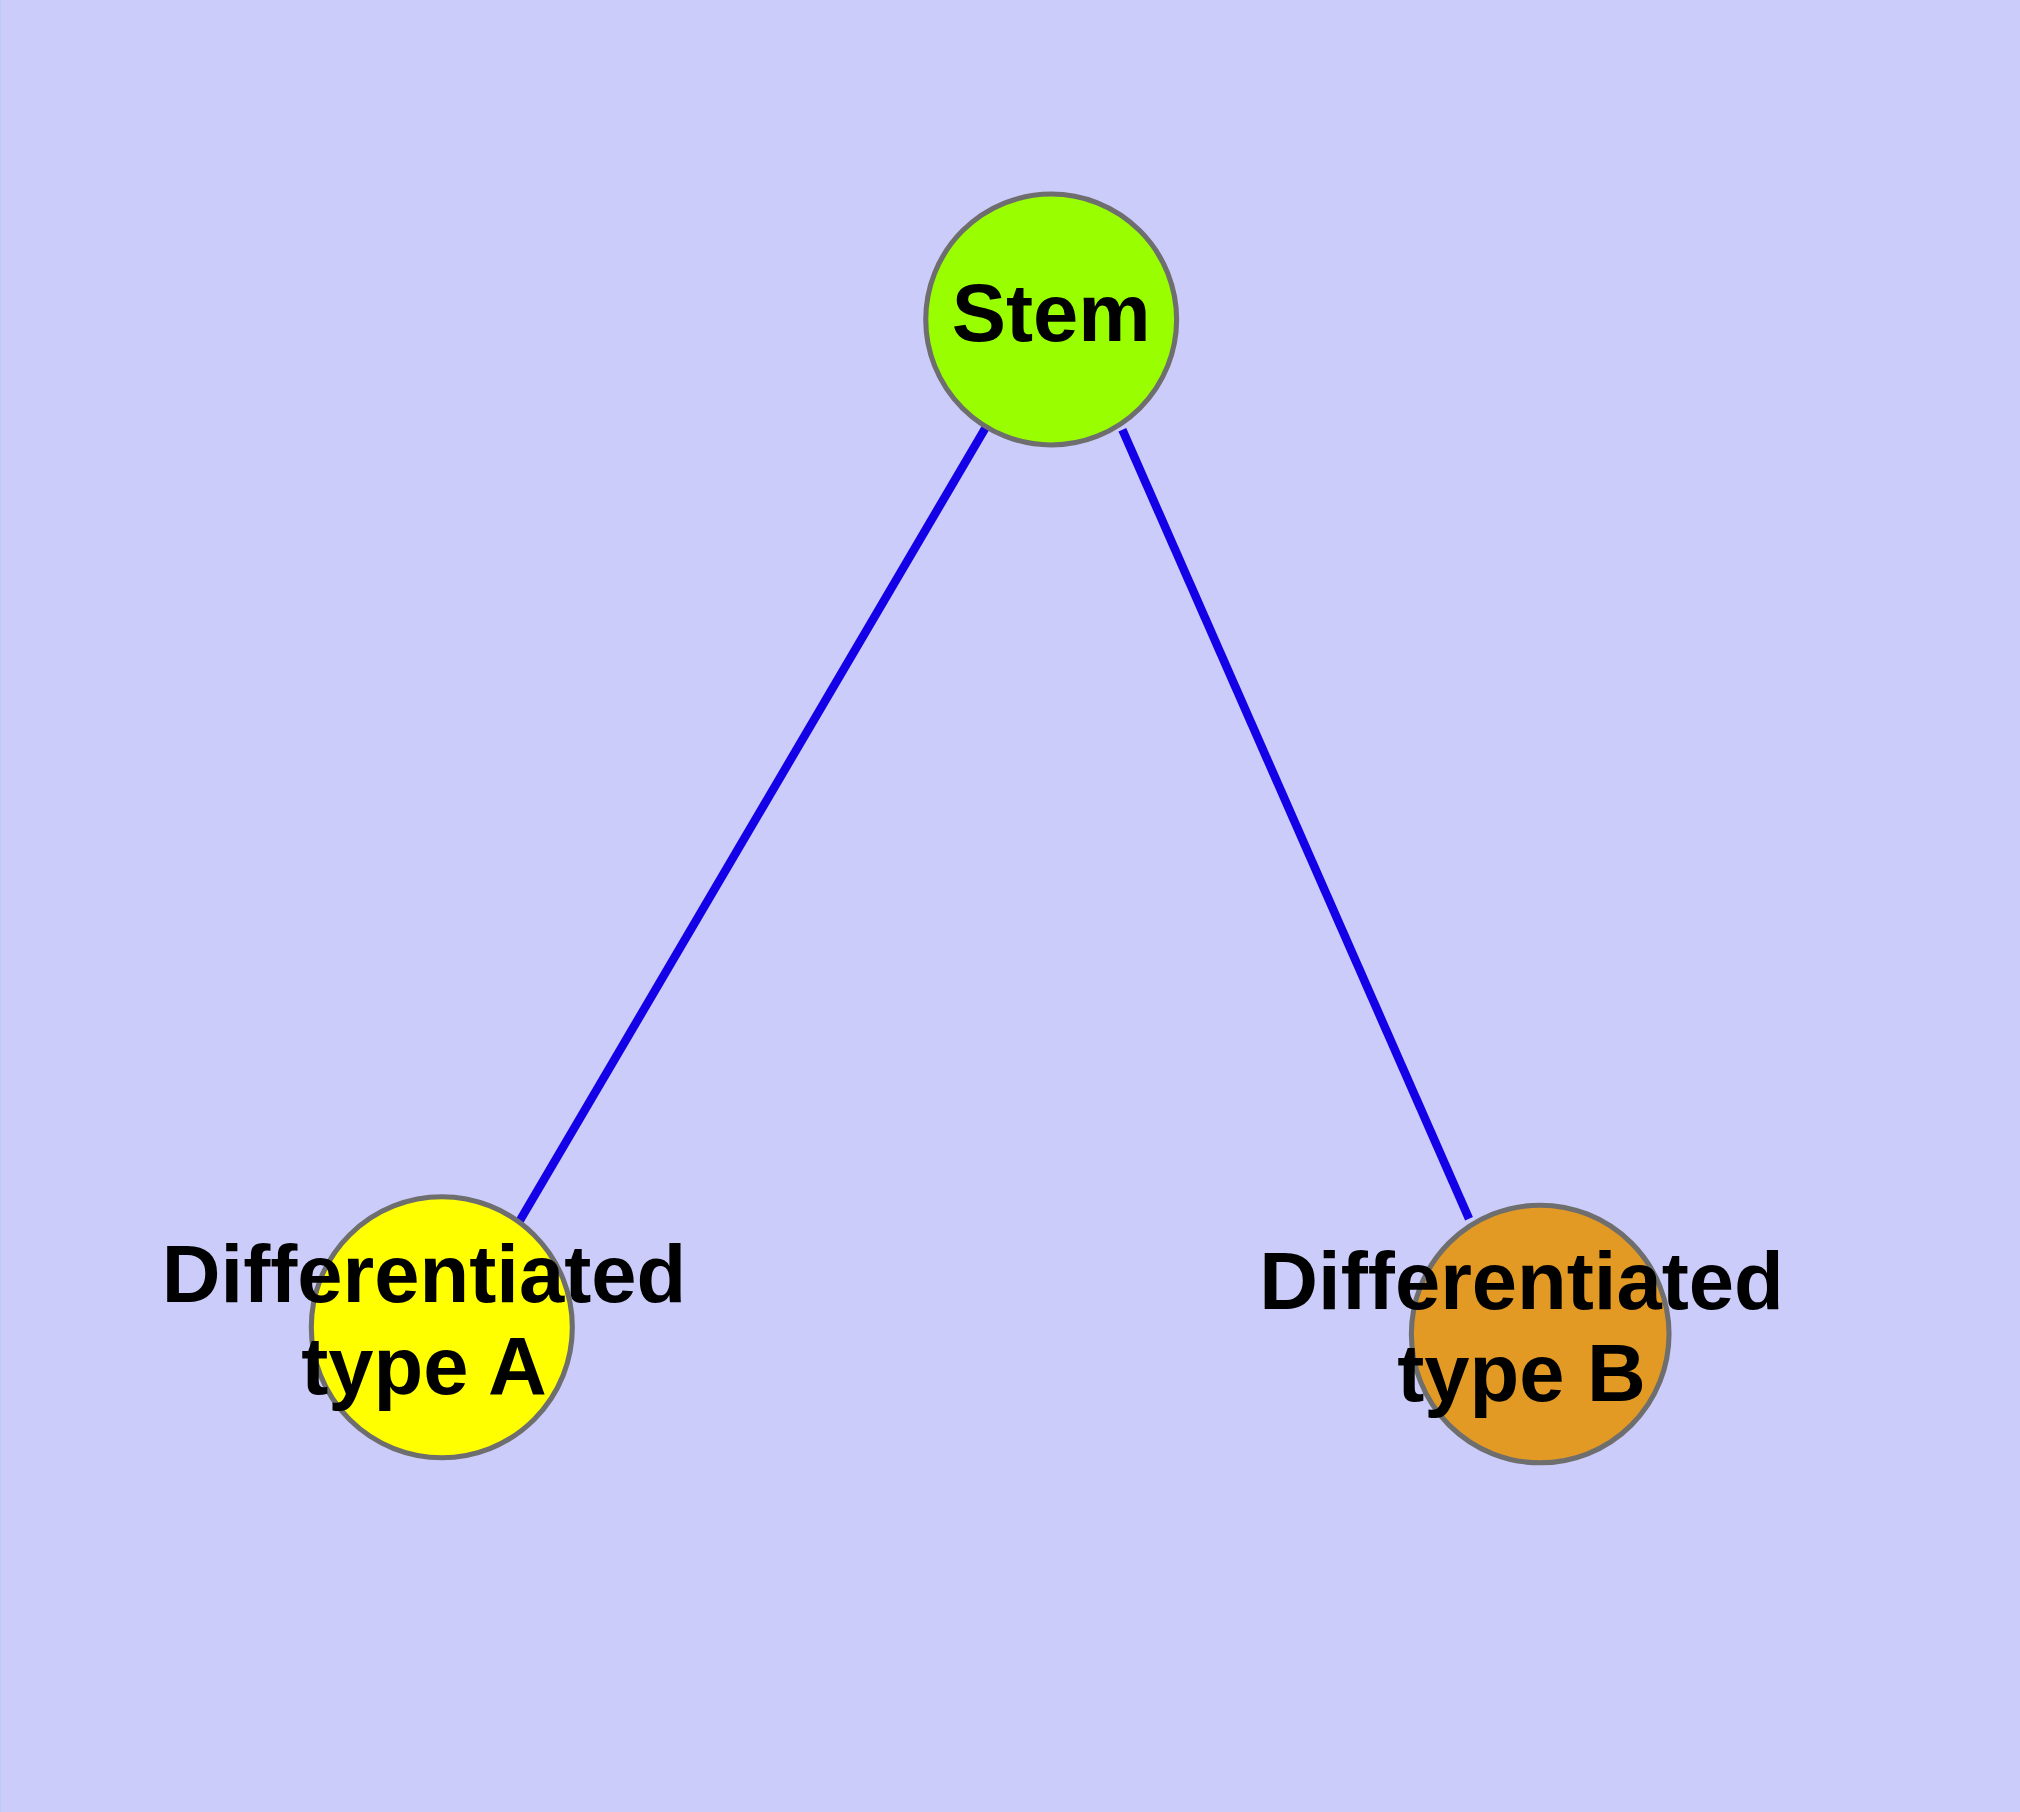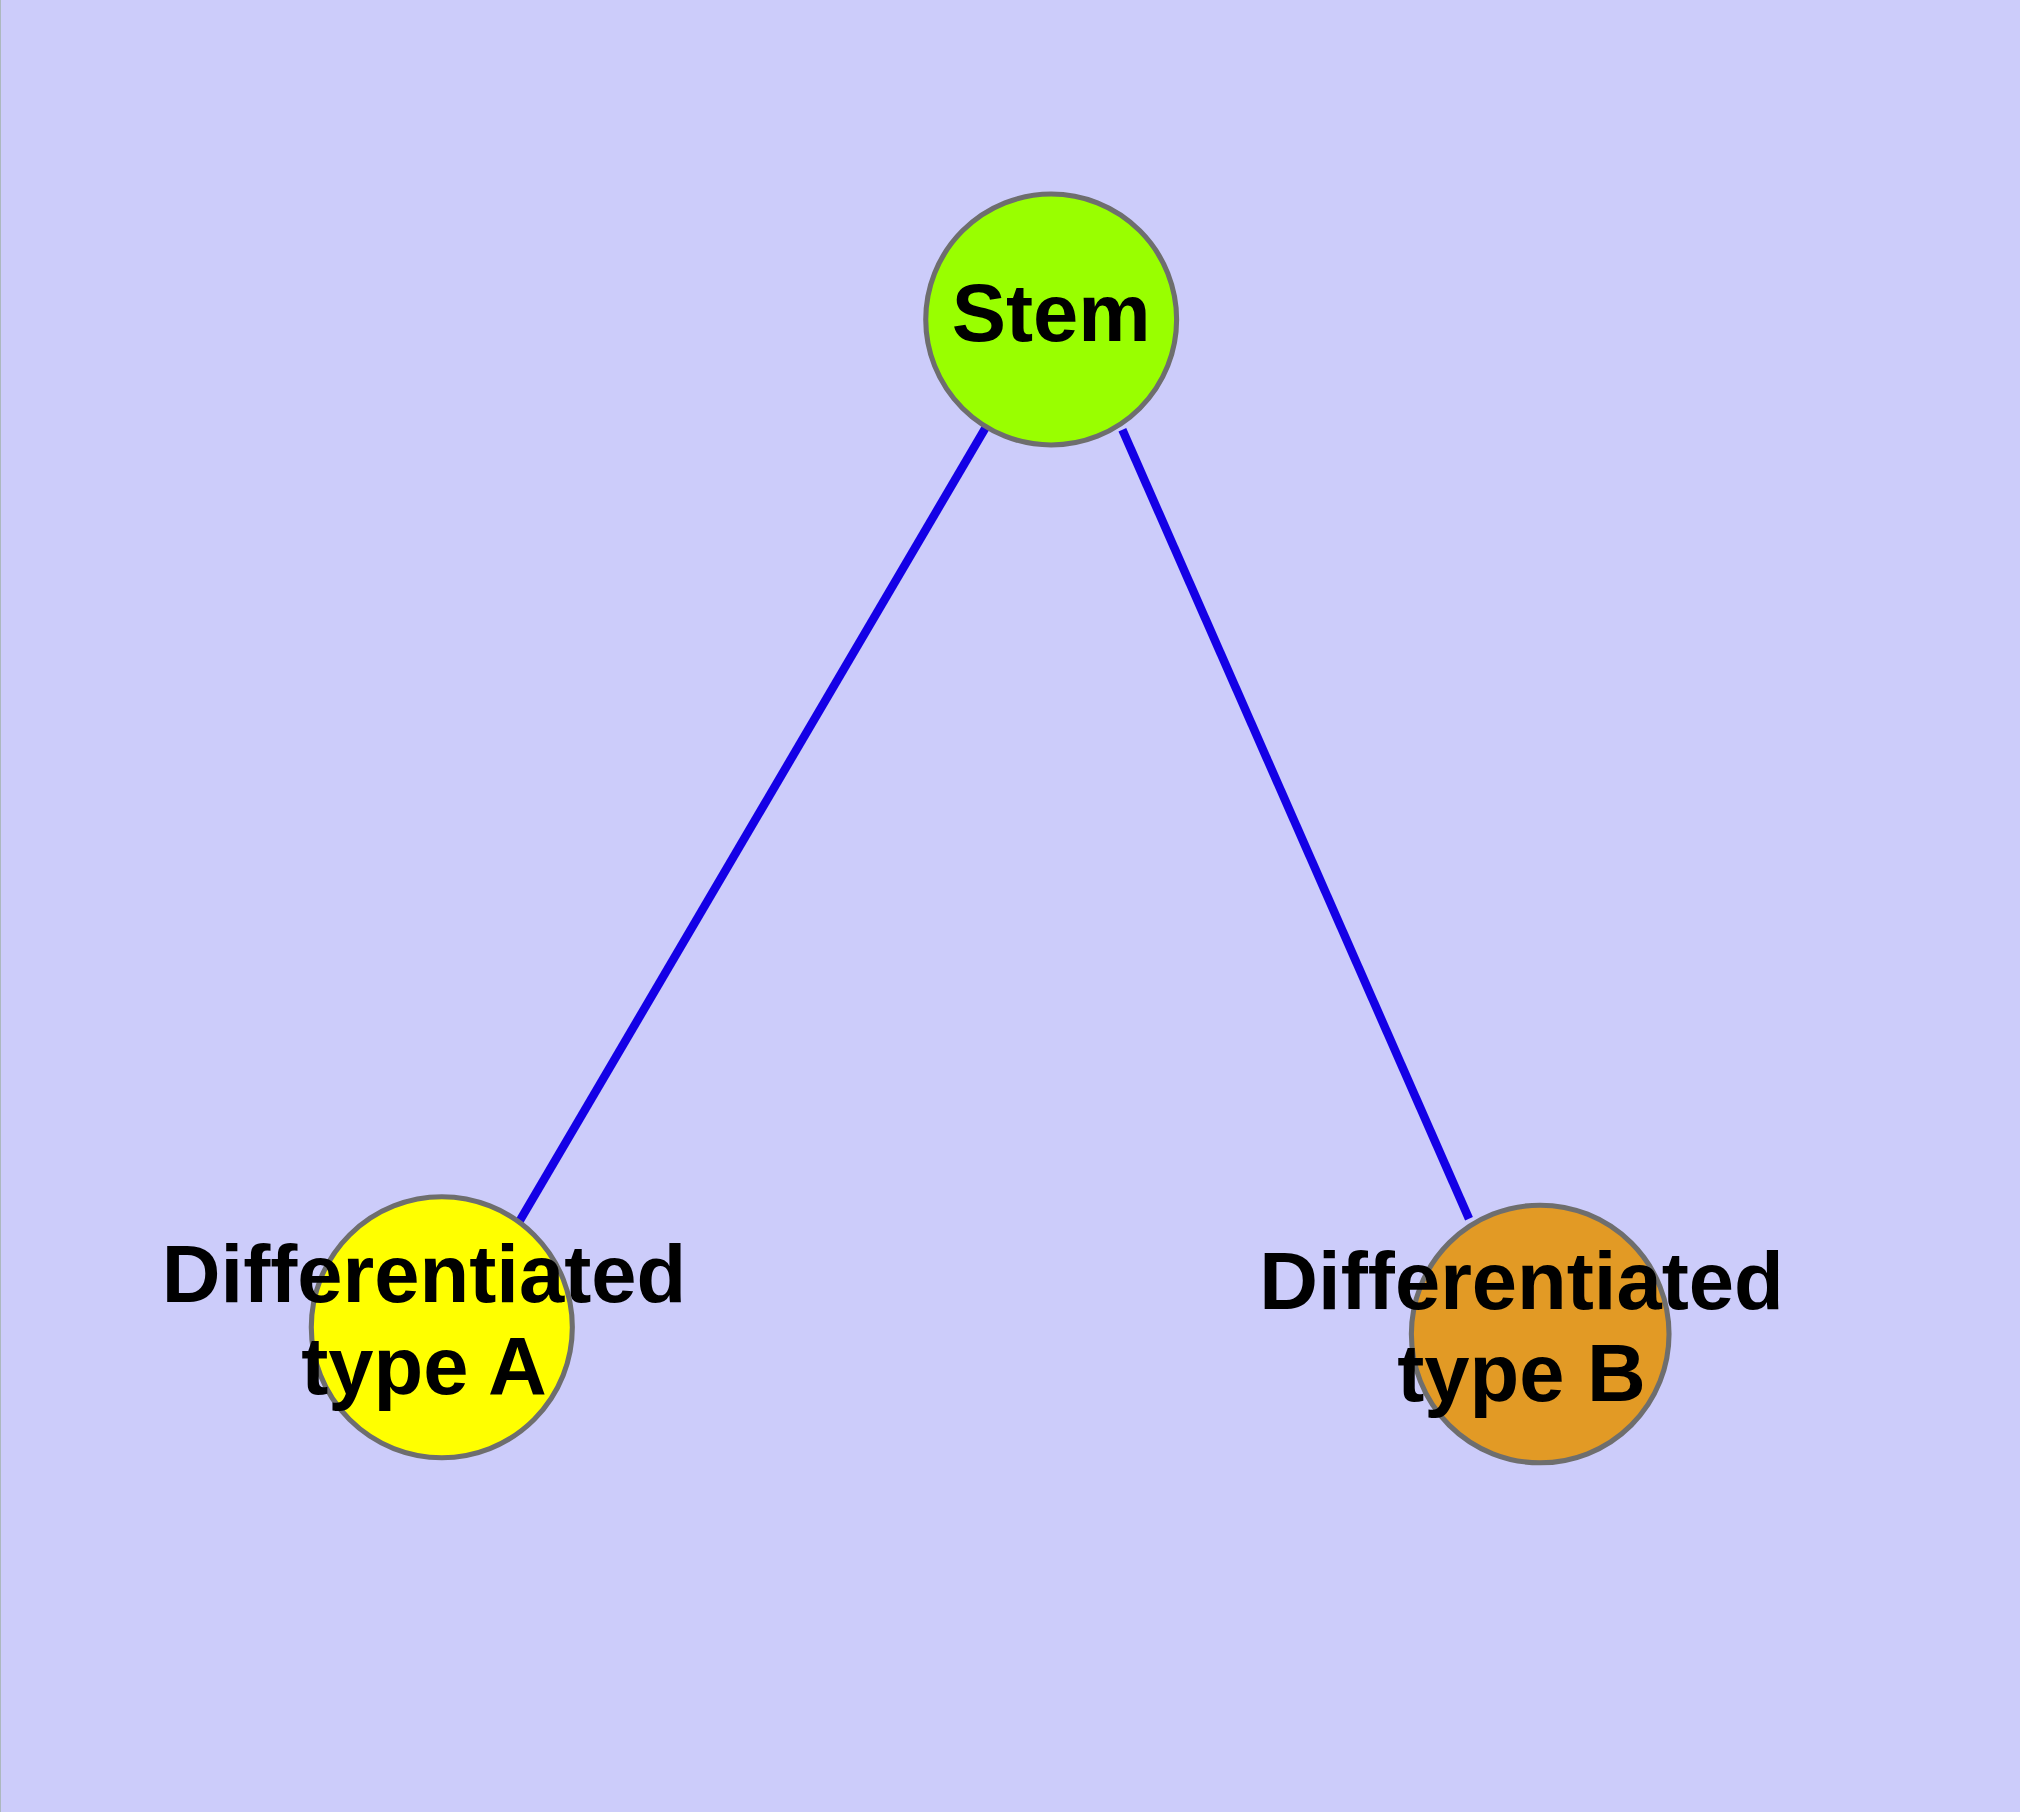--- a/index.html
+++ b/index.html
@@ -37,21 +37,21 @@
     font-family: "Liberation Sans", sans-serif;
     font-weight: bold;
     font-size: 96px;
     fill: #000000;
     dominant-baseline: middle;
   }
 </style>
 </head>
 <body>
 
-<div id="canvas" style="width: 2021px; height: 1812px; background: #4d7c0f;">
+<div id="canvas" style="width: 2021px; height: 1812px; background: #7dd3fc;">
   <svg id="graph-svg" viewBox="0 0 2384 2138" xmlns="http://www.w3.org/2000/svg">
 
     <rect x="0" y="0" width="2384" height="2138" fill="#ccccfa"></rect>
 
     <g>
       <line class="edge-line" x1="1163" y1="504" x2="612" y2="1442" stroke="#1400e6"></line>
       <line class="edge-line" x1="1324" y1="507" x2="1733" y2="1438" stroke="#1400e6"></line>
     </g>
 
     <g>

